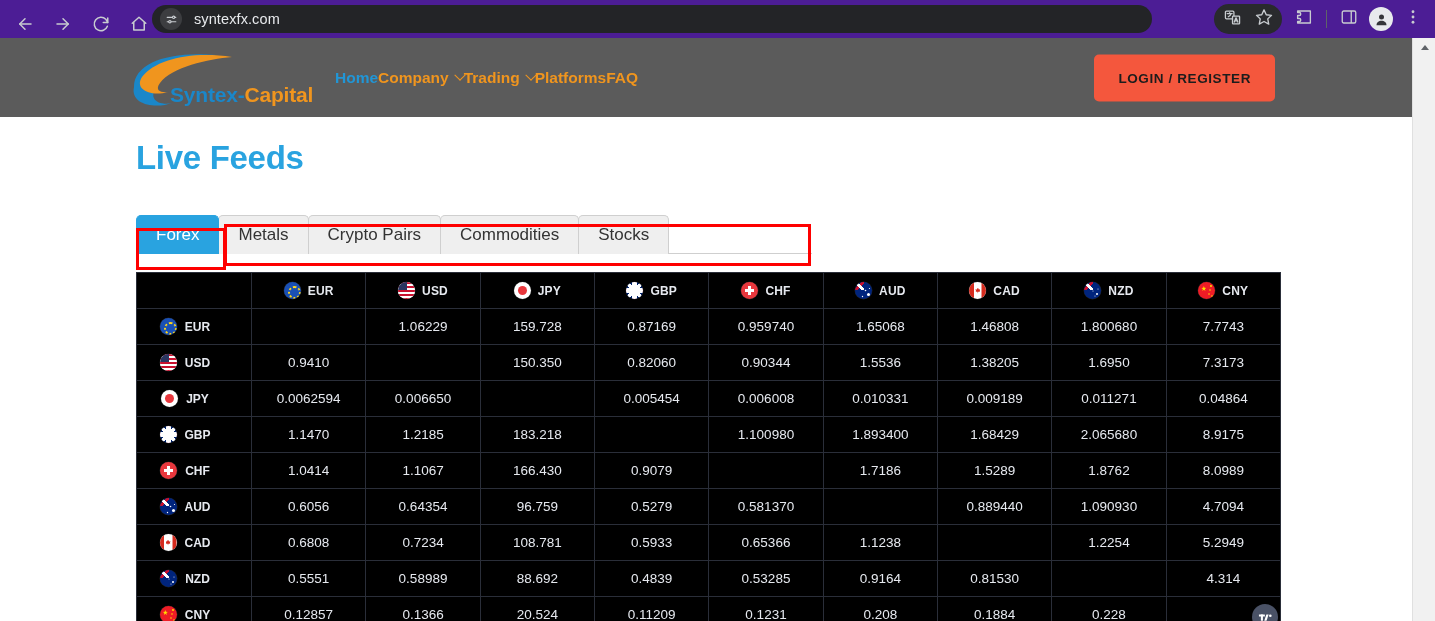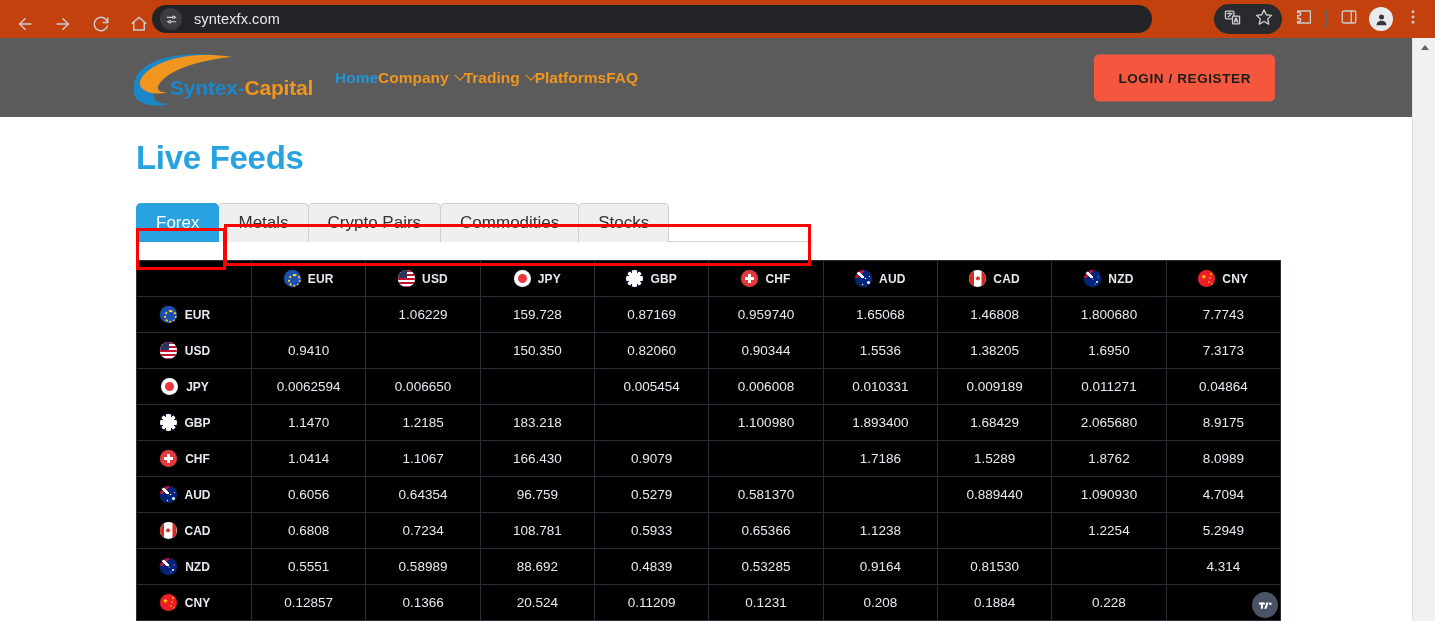--- a/index.html
+++ b/index.html
@@ -7,21 +7,21 @@
     width: 1435px; height: 621px;
     overflow: hidden;
     background: #ffffff;
     font-family: "Liberation Sans", sans-serif;
   }
 
   
   .browser-bar {
     position: absolute; top: 0; left: 0;
     width: 1435px; height: 48px;
-    background: #c2410c;
+    background: #4c1d95;
     display: flex; align-items: center;
   }
   .nav-btn {
     width: 34px; height: 34px;
     margin-left: 4px;
     display: flex; align-items: center; justify-content: center;
     border-radius: 50%;
     cursor: pointer;
   }
   .nav-btn svg { display:block; }
@@ -94,21 +94,21 @@
     background: #5b5b5b;
     display: flex; align-items: center;
   }
   .logo-wrap {
     position: absolute; left: 120px; top: 50%;
     transform: translateY(-50%);
     width: 170px; height: 62px;
   }
   .logo-text {
     position: absolute;
-    left: 50px; top: 29px;
+    left: 50px; top: 36px;
     font-size: 21px;
     font-weight: 700;
     white-space: nowrap;
     letter-spacing: -0.2px;
   }
   .logo-syntex { color: #1a87c9; }
   .logo-capital { color: #f0951e; }
 
   .main-nav {
     position: absolute; left: 335px; top: 0;
@@ -159,21 +159,21 @@
     font-size: 33px;
     font-weight: 700;
     color: #29a3e0;
     letter-spacing: -0.3px;
   }
 
   
   .tabs-wrap {
     position: relative;
     margin-left: 136px;
-    margin-top: 26px;
+    margin-top: 38px;
     display: flex;
     width: 676px;
   }
   .tab {
     position: relative;
     height: 39px;
     background: #efefef;
     border: 1px solid #cfcfcf;
     border-bottom: none;
     border-radius: 5px 5px 0 0;

